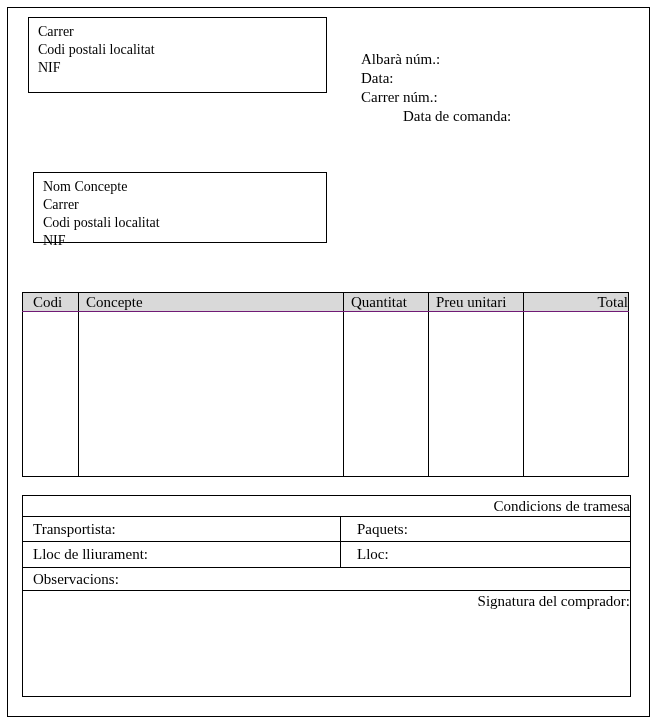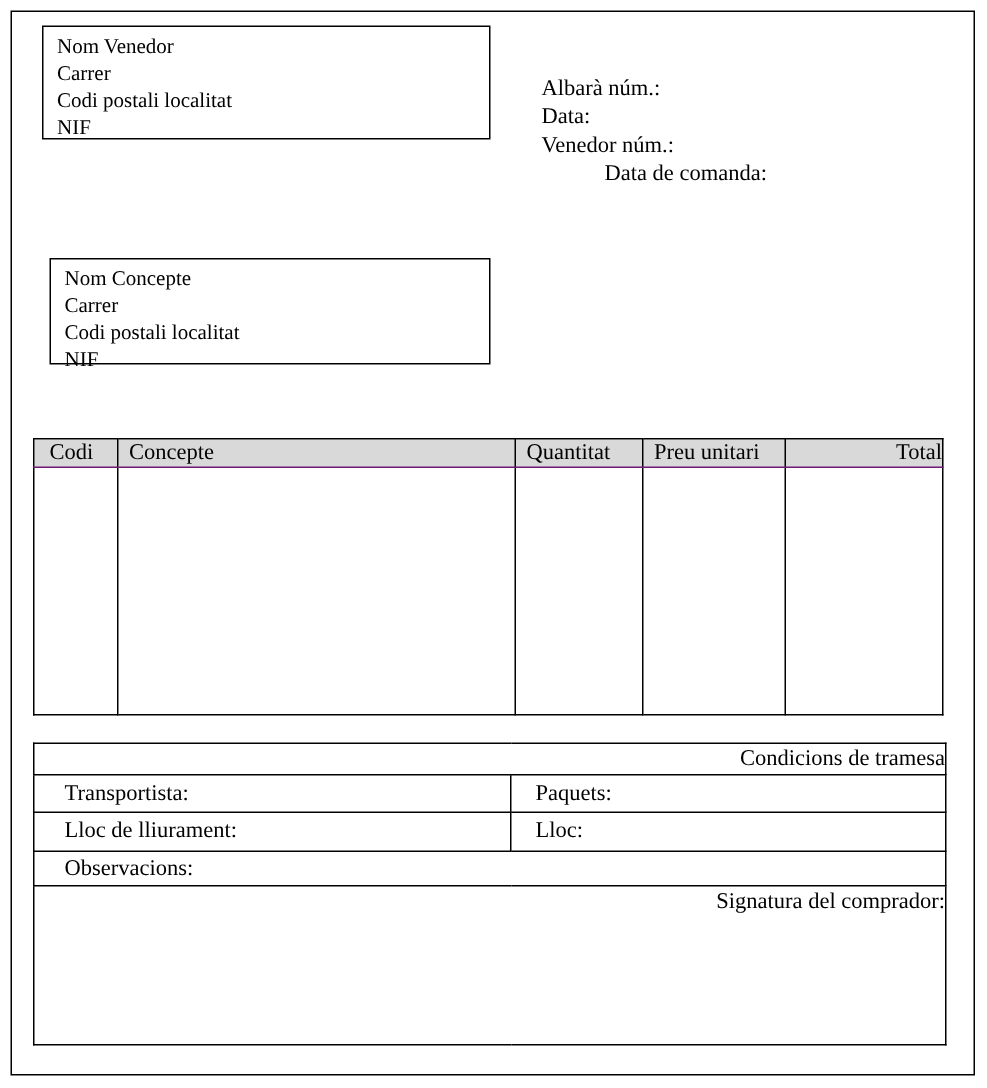--- a/index.html
+++ b/index.html
@@ -56,47 +56,46 @@
     vertical-align: top;
     padding-left: 7px;
   }
 
   .cond-table {
     position: absolute;
     left: 22px; top: 495px;
     width: 608px;
     font-size: 15px;
   }
-  .cond-table td { padding-left: 20px; }
+  .cond-table td { padding-left: 10px; }
   .cond-table td.rcell { padding-left: 16px; }
   .cond-table td.center { text-align: right; padding-left: 0; }
   .cond-table tr.r-title td { height: 21px; }
   .cond-table tr.r-f1 td { height: 25px; }
   .cond-table tr.r-f2 td { height: 26px; }
   .cond-table tr.r-obs td { height: 23px; }
   .cond-table tr.r-sig td { height: 106px; vertical-align: top; padding-top: 2px; }
 </style>
 </head>
 <body>
 
 <div class="page">
 
   <div class="outer-border"></div>
 
   <div class="box seller-box">
-    <div>Nom Venedor</div>
     <div>Carrer</div>
     <div>Codi postali localitat</div>
     <div>NIF</div>
   </div>
 
   <div class="doc-info">
     <div>Albarà núm.:</div>
     <div>Data:</div>
-    <div>Venedor núm.:</div>
+    <div>Carrer núm.:</div>
     <div class="indent">Data de comanda:</div>
   </div>
 
   <div class="box buyer-box">
     <div>Nom Concepte</div>
     <div>Carrer</div>
     <div>Codi postali localitat</div>
     <div>NIF</div>
   </div>
 

